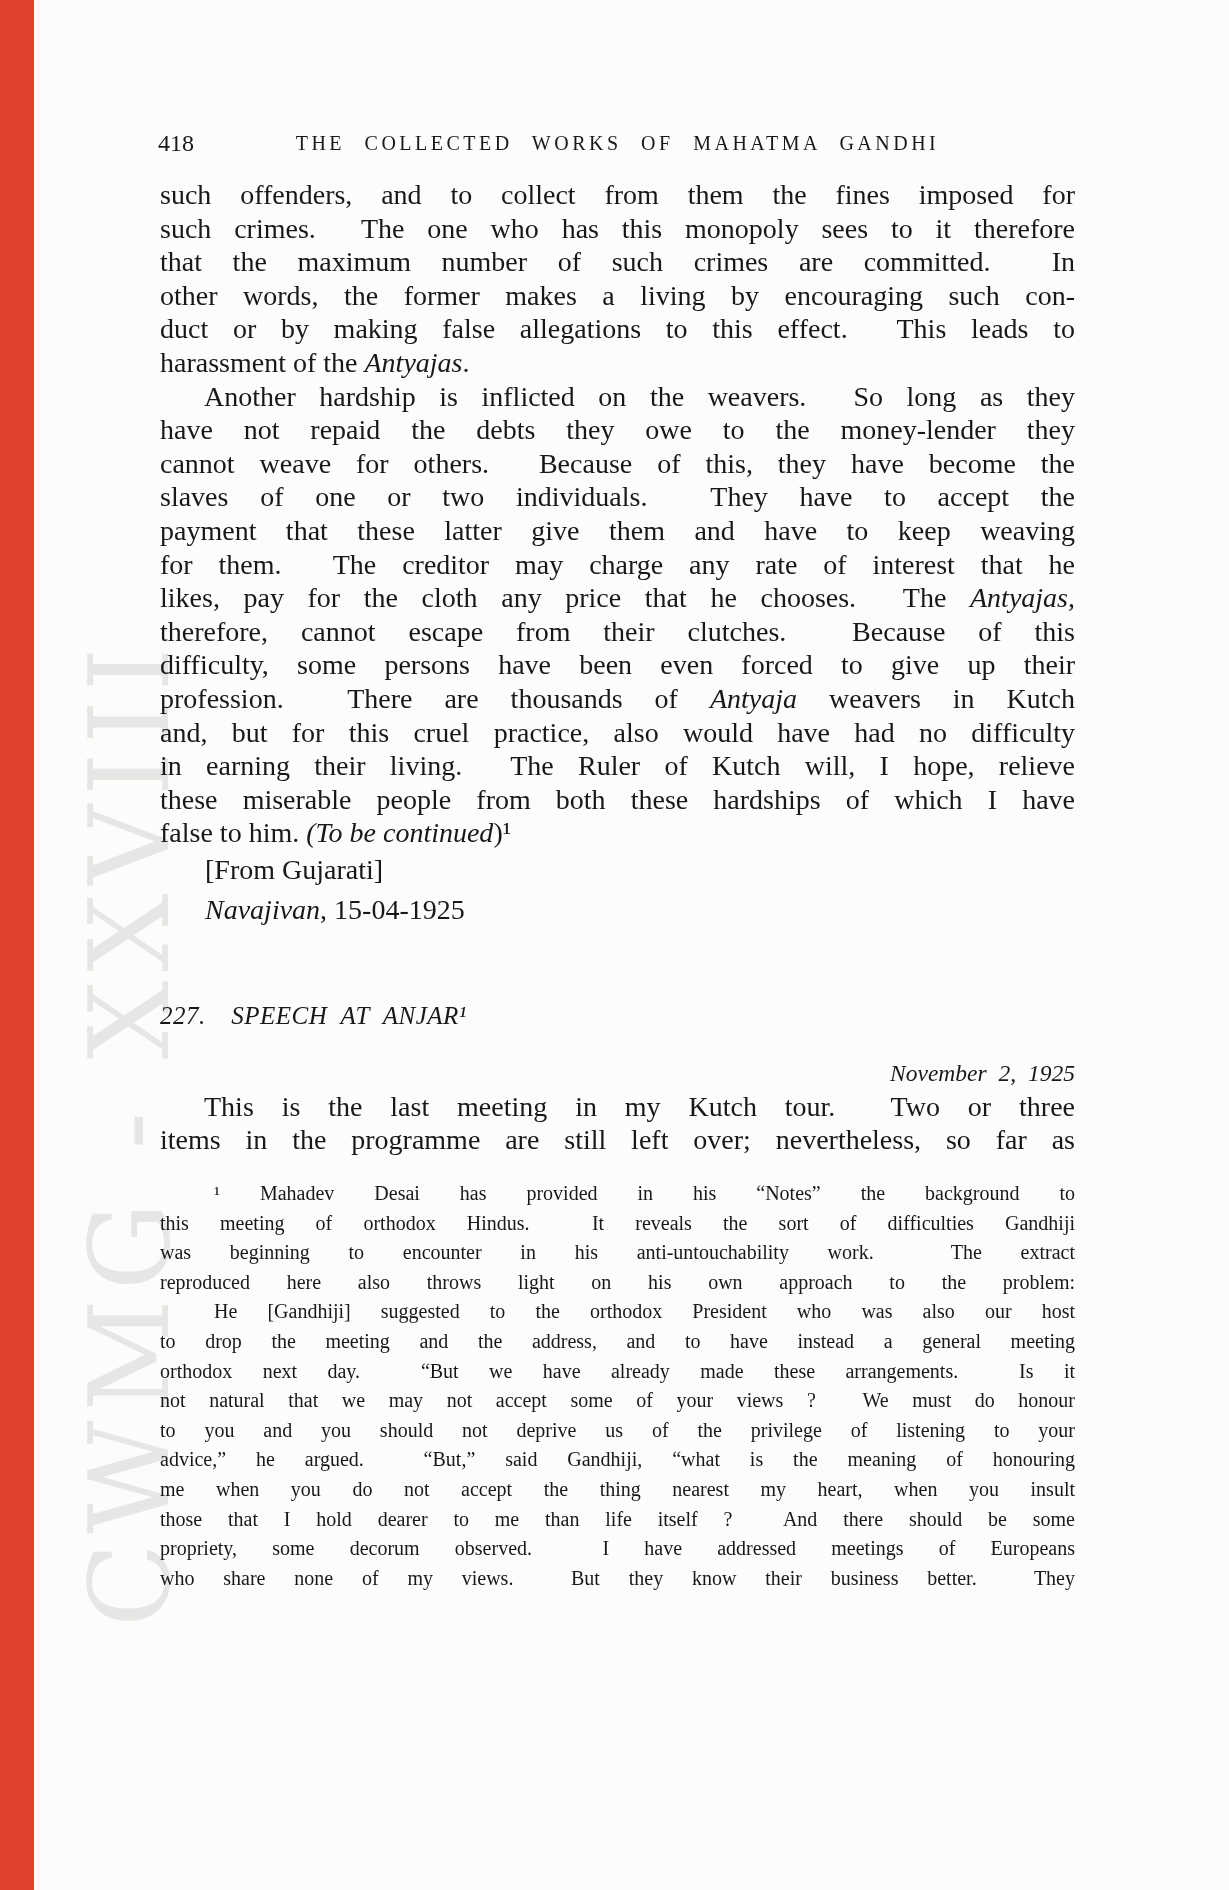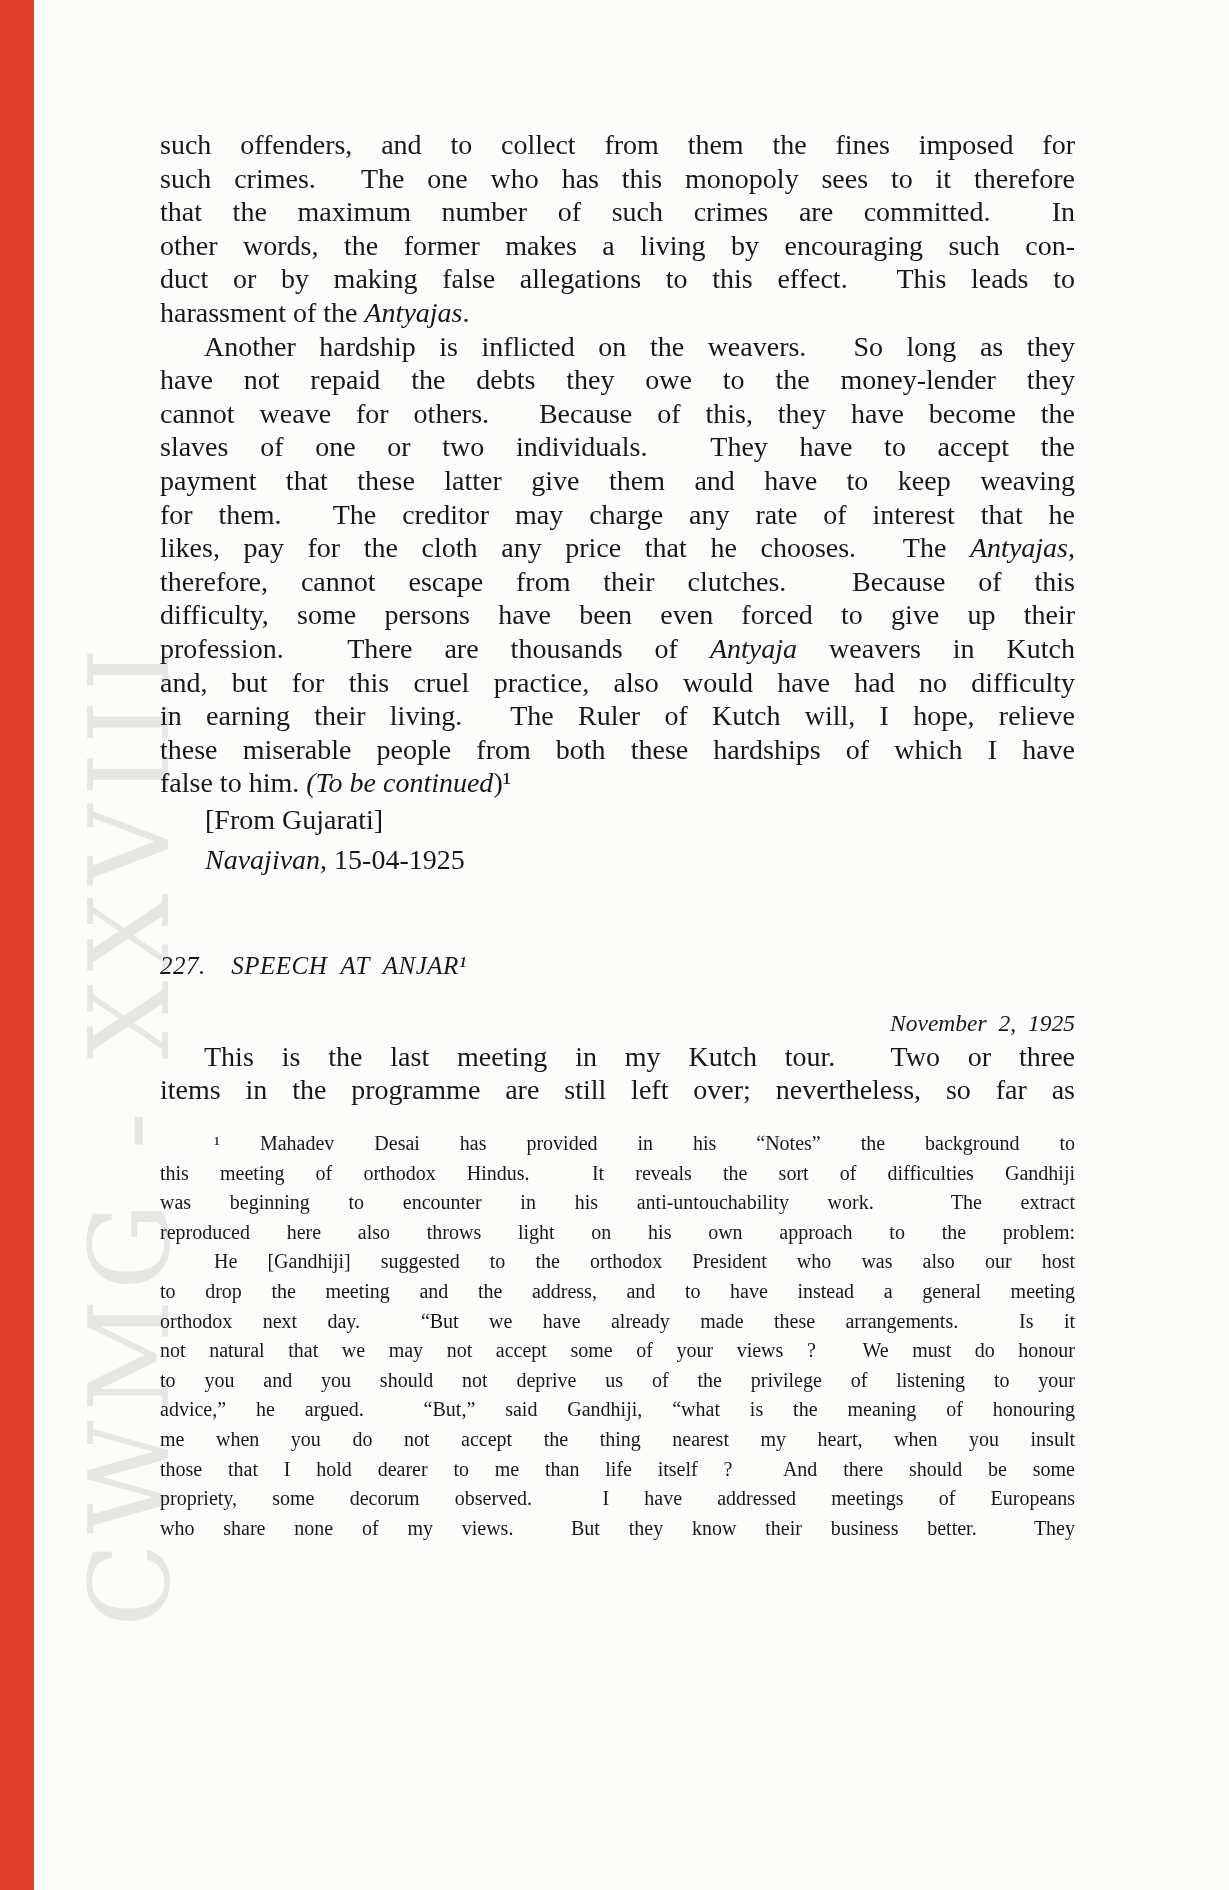--- a/index.html
+++ b/index.html
@@ -66,20 +66,24 @@
 </style>
 </head>
 <body>
 
 <div class="page" style="background: rgb(252, 252, 251);">
   <div class="redbar" style="background: rgb(223, 65, 44);"></div>
   <div class="watermark">CWMG - XXVIII</div>
 
   <div class="content">
 
+    <div class="runhead">
+      <span class="pagenum">418</span>
+      <span class="runtitle">THE COLLECTED WORKS OF MAHATMA GANDHI</span>
+    </div>
 
     <div class="para1">
         <div class="tl just"><span>such offenders, and to collect from them the fines imposed for</span></div>
         <div class="tl just"><span>such crimes.&nbsp; The one who has this monopoly sees to it therefore</span></div>
         <div class="tl just"><span>that the maximum number of such crimes are committed.&nbsp; In</span></div>
         <div class="tl just"><span>other words, the former makes a living by encouraging such con-</span></div>
         <div class="tl just"><span>duct or by making false allegations to this effect.&nbsp; This leads to</span></div>
         <div class="tl"><span>harassment of the </span><span class="i">Antyajas</span><span>.</span></div>
       </div>
 

